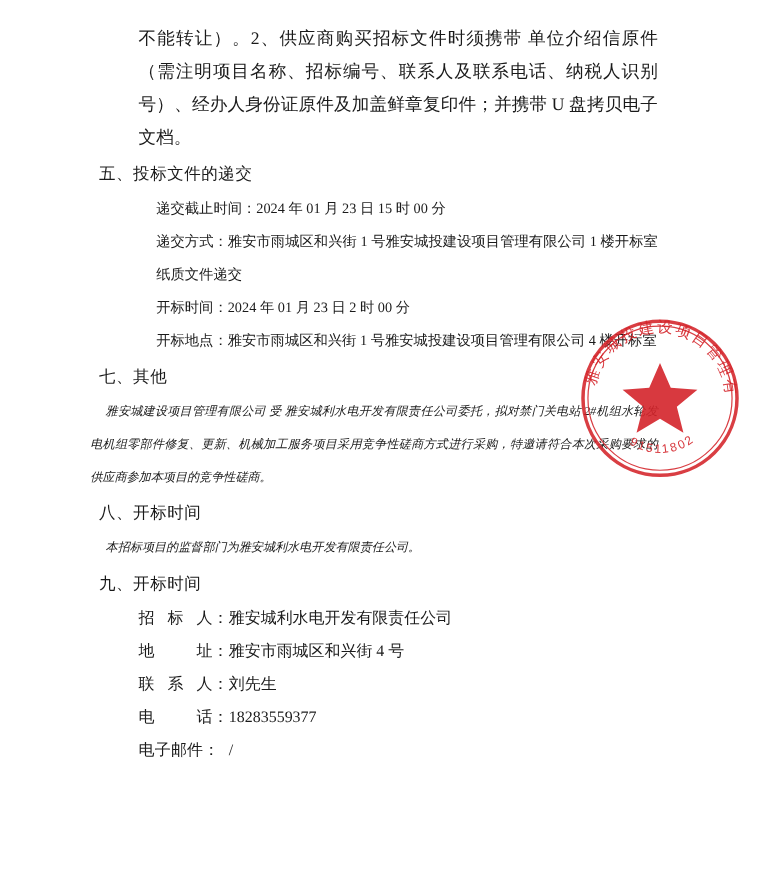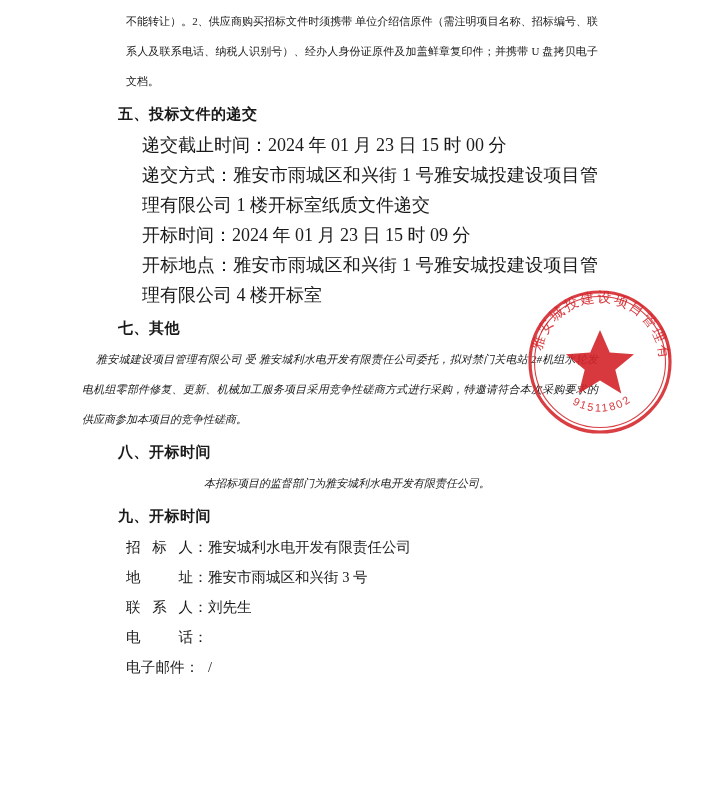--- a/index.html
+++ b/index.html
@@ -20,29 +20,29 @@
     position: absolute;
     left: 0;
     top: 0;
     width: 710px;
     padding: 6px 0 0 0;
     box-sizing: border-box;
   }
   
   .heading {
     font-size: 15px;
-    font-weight: bold;
+    font-weight: normal;
     line-height: 32px;
     margin: 2px 0 0 0;
-    padding-left: 118px;
+    padding-left: 90px;
     letter-spacing: 0.5px;
   }
   
   .sub {
-    font-size: 18px;
+    font-size: 13px;
     line-height: 30px;
     margin: 0;
     padding: 0 112px 0 142px;
     text-align: justify;
     text-justify: inter-ideograph;
   }
   .sub-cont {
     font-size: 11px;
     line-height: 30px;
     margin: 0;
@@ -68,25 +68,26 @@
     justify-content: space-between;
   }
   .kv .v {
     flex: 1 1 auto;
   }
   .gap-block {
     height: 30px;
   }
   
   .top-block {
-    font-size: 11px;
+    font-size: 16px;
     line-height: 30px;
     padding: 0 112px 0 126px;
     text-align: justify;
     text-justify: inter-ideograph;
+    margin-top: 15px;
   }
   
   .seal {
     position: absolute;
     left: 524px;
     top: 286px;
     width: 152px;
     height: 152px;
     pointer-events: none;
   }
@@ -99,62 +100,63 @@
 <div class="page">
 
   <div class="content">
 
     <div class="top-block">不能转让）。2、供应商购买招标文件时须携带 单位介绍信原件（需注明项目名称、招标编号、联系人及联系电话、纳税人识别号）、经办人身份证原件及加盖鲜章复印件；并携带 U 盘拷贝电子文档。</div>
 
     <div class="heading">五、投标文件的递交</div>
     <div class="sub">递交截止时间：2024 年 01 月 23 日 15 时 00 分</div>
     <div class="sub">递交方式：雅安市雨城区和兴街 1 号雅安城投建设项目管理有限公司 1 楼开标室纸质文件递交</div>
 
-    <div class="sub">开标时间：2024 年 01 月 23 日 15 时 09 分</div>
+    <div class="sub">开标时间：2024 年 01 月 23 日 2 时 00 分</div>
     <div class="sub">开标地点：雅安市雨城区和兴街 1 号雅安城投建设项目管理有限公司 4 楼开标室</div>
 
     <div class="heading">七、其他</div>
     <div class="sub-cont" style="text-align:justify;text-indent:14px;">雅安城建设项目管理有限公司 受 雅安城利水电开发有限责任公司委托，拟对禁门关电站 2#机组水轮发电机组零部件修复、更新、机械加工服务项目采用竞争性磋商方式进行采购，特邀请符合本次采购要求的供应商参加本项目的竞争性磋商。</div>
 
     <div class="heading">八、开标时间</div>
-    <div class="sub-cont" style="text-indent:14px;text-align:center;">本招标项目的监督部门为雅安城利水电开发有限责任公司。</div>
+    <div class="sub-cont" style="text-indent:14px;">本招标项目的监督部门为雅安城利水电开发有限责任公司。</div>
 
     <div class="heading">九、开标时间</div>
 
     <div class="kv">
       <span class="k spread">
         <span>招</span>
         <span>标</span>
         <span>人：</span>
       </span>
       <span class="v">雅安城利水电开发有限责任公司</span>
     </div>
 
     <div class="kv">
       <span class="k spread">
         <span>地</span>
         <span>址：</span>
       </span>
-      <span class="v">雅安市雨城区和兴街 3 号</span>
+      <span class="v">雅安市雨城区和兴街 4 号</span>
     </div>
 
     <div class="kv">
       <span class="k spread">
         <span>联</span>
         <span>系</span>
         <span>人：</span>
       </span>
       <span class="v">刘先生</span>
     </div>
 
     <div class="kv">
       <span class="k spread">
         <span>电</span>
         <span>话：</span>
       </span>
+      <span class="v num">18283559377</span>
     </div>
 
     <div class="kv">
       <span class="k">电子邮件：</span>
       <span class="v">/</span>
     </div>
 
     <div class="gap-block"></div>
     <div class="gap-block"></div>
 

